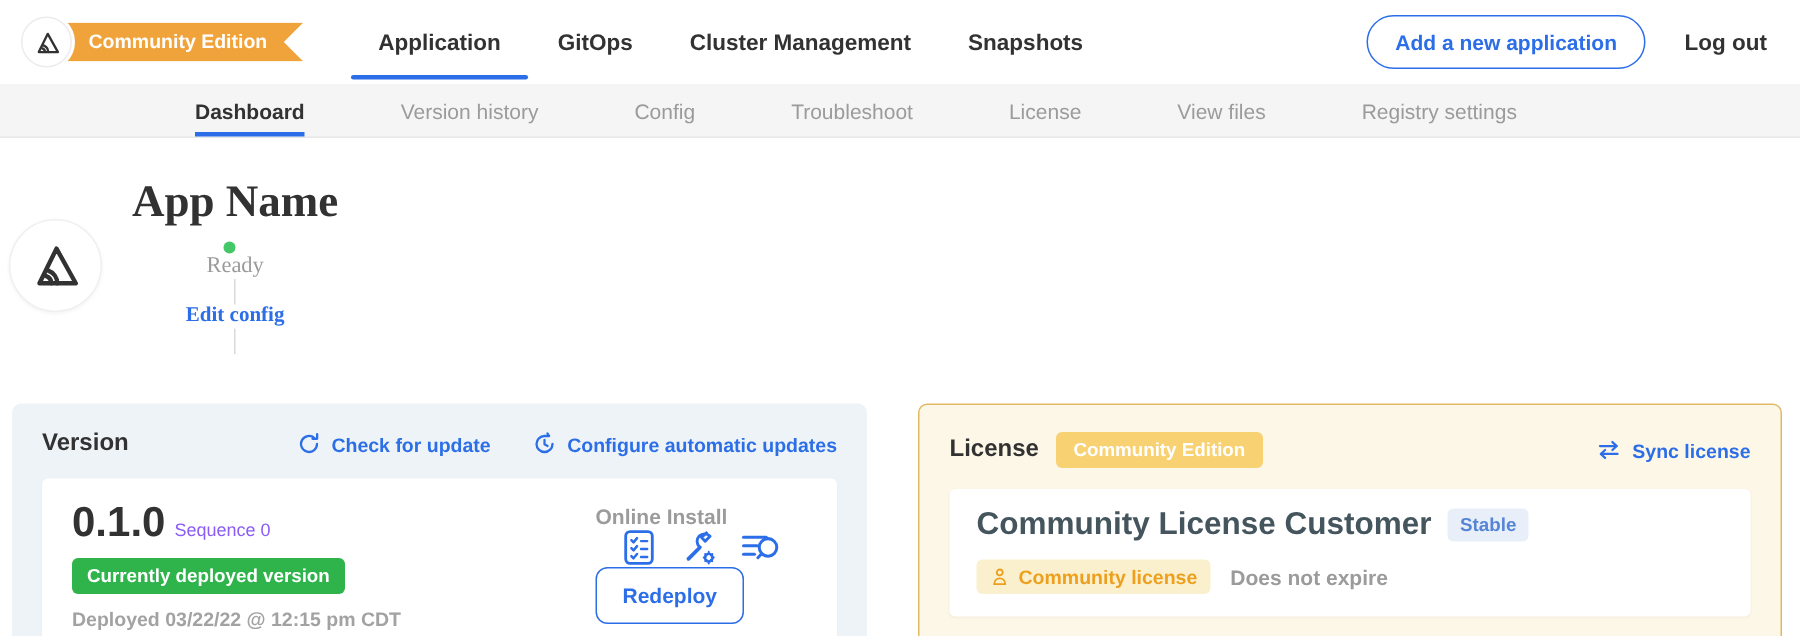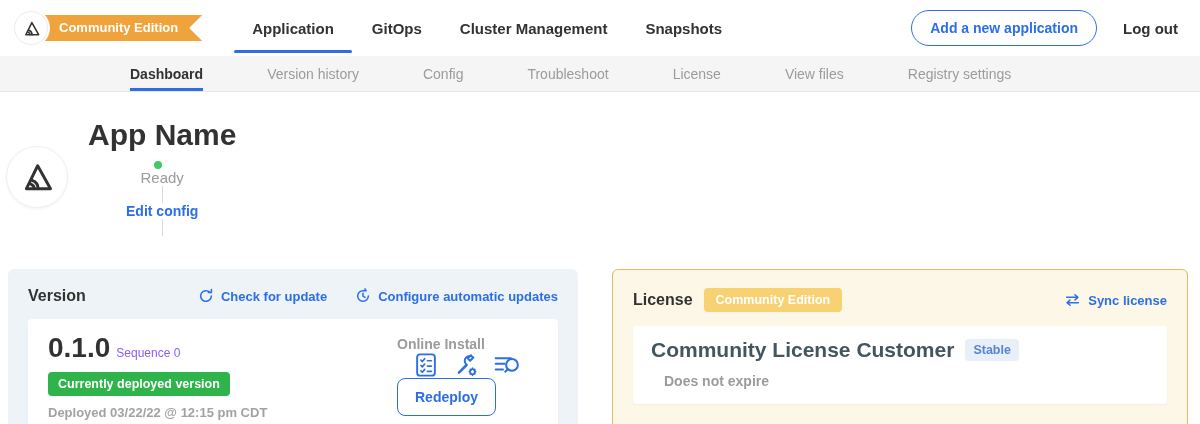--- a/index.html
+++ b/index.html
@@ -31,21 +31,21 @@
             display:flex; align-items:stretch; padding-left:130px; }
   .subnav-item { display:flex; align-items:center; font-size:14px; color:#9B9B9B;
                  border-bottom:3px solid transparent; padding-top:3px; margin-right:64px; cursor:pointer; }
   .subnav-item.active { color:#323232; font-weight:700; border-bottom-color:#2C6EE8; }
 
   
   .app-head { display:flex; align-items:center; padding:26px 0 0 6px; }
   .app-avatar { width:62px; height:62px; border-radius:50%; background:#fff; border:1px solid #f0f0f0;
                 display:flex; align-items:center; justify-content:center;
                 box-shadow:0 1px 3px rgba(0,0,0,.05); }
-  .app-meta { margin-left:20px; }
+  .app-meta { margin-left:20px;font-family:Liberation Serif, serif; }
   .app-name { font-size:30px; font-weight:bold; color:#323232; }
   .status-row { display:flex; align-items:center; margin-top:9px;flex-direction:column; }
   .dot { width:8px; height:8px; border-radius:50%; background:#44C767; margin-right:8px; }
   .status-text { font-size:15px; color:#9B9B9B; }
   .v-div { width:1px; height:17px; background:#D9D9D9; margin:0 13px; }
   .link { color:#2C6EE8; font-weight:bold; cursor:pointer; }
   .edit-config { font-size:14px; }
 
   
   .cards { display:flex; align-items:flex-start; padding:33px 8px 0 8px; gap:34px; }
@@ -240,20 +240,30 @@
         </span>
       </div>
     </div>
 
     <div class="white-box license-inner">
       <div class="cust-row">
         <span class="cust-name">Community License Customer</span>
         <span class="stable-badge">Stable</span>
       </div>
       <div class="lic-row2">
+        <span class="community-badge">
+          <span>
+            <svg width="13" height="13" viewBox="0 0 14 14" fill="none" stroke="#ED9F1E" stroke-width="1.3" stroke-linecap="round" stroke-linejoin="round">
+              <circle cx="7" cy="3.9" r="2.1"></circle>
+              <path d="M3.1 12.3 c0-2.6 1.7-4.1 3.9-4.1 s3.9 1.5 3.9 4.1"></path>
+              <path d="M3.1 12.3 h7.8"></path>
+            </svg>
+          </span>
+          <span>Community license</span>
+        </span>
         <span class="expiry">Does not expire</span>
       </div>
     </div>
 
     <div class="see-link">
       <span class="link">See license details</span>
       <span>
         <svg width="11" height="13" viewBox="0 0 10 12" fill="none" stroke="#2C6EE8" stroke-width="1.8" stroke-linecap="round" stroke-linejoin="round">
           <path d="M2.5 1.5 L8 6 L2.5 10.5"></path>
         </svg>

